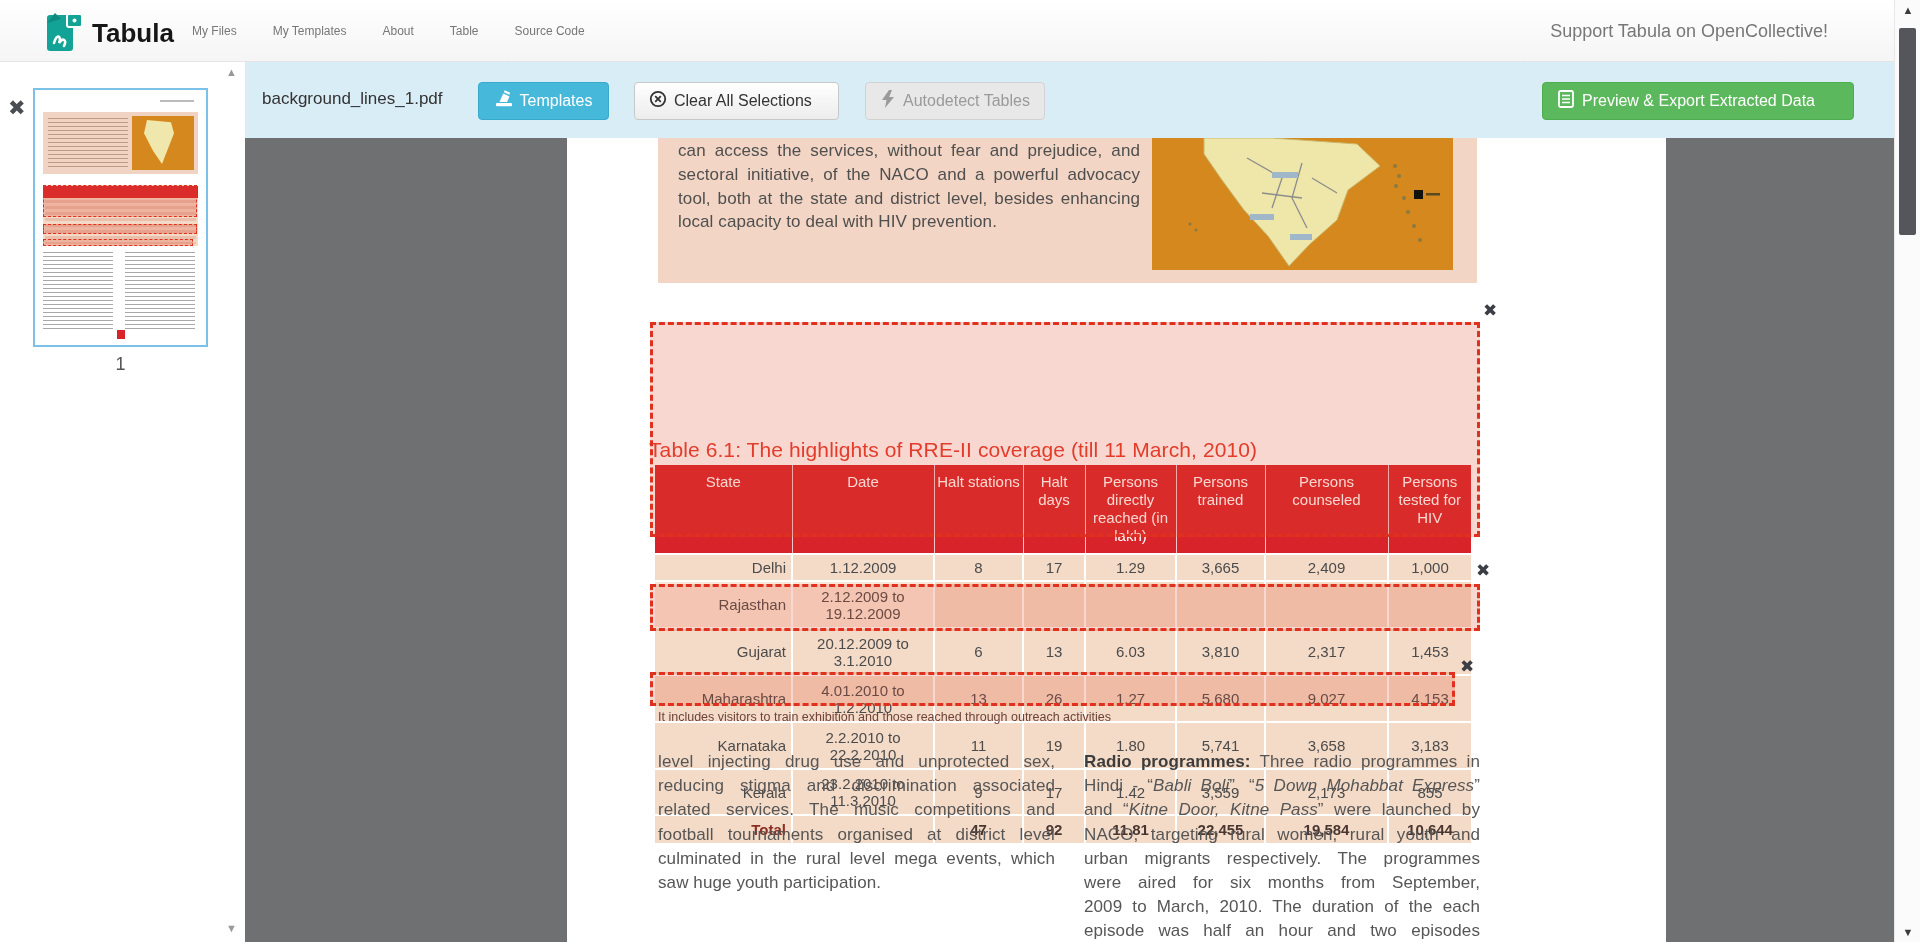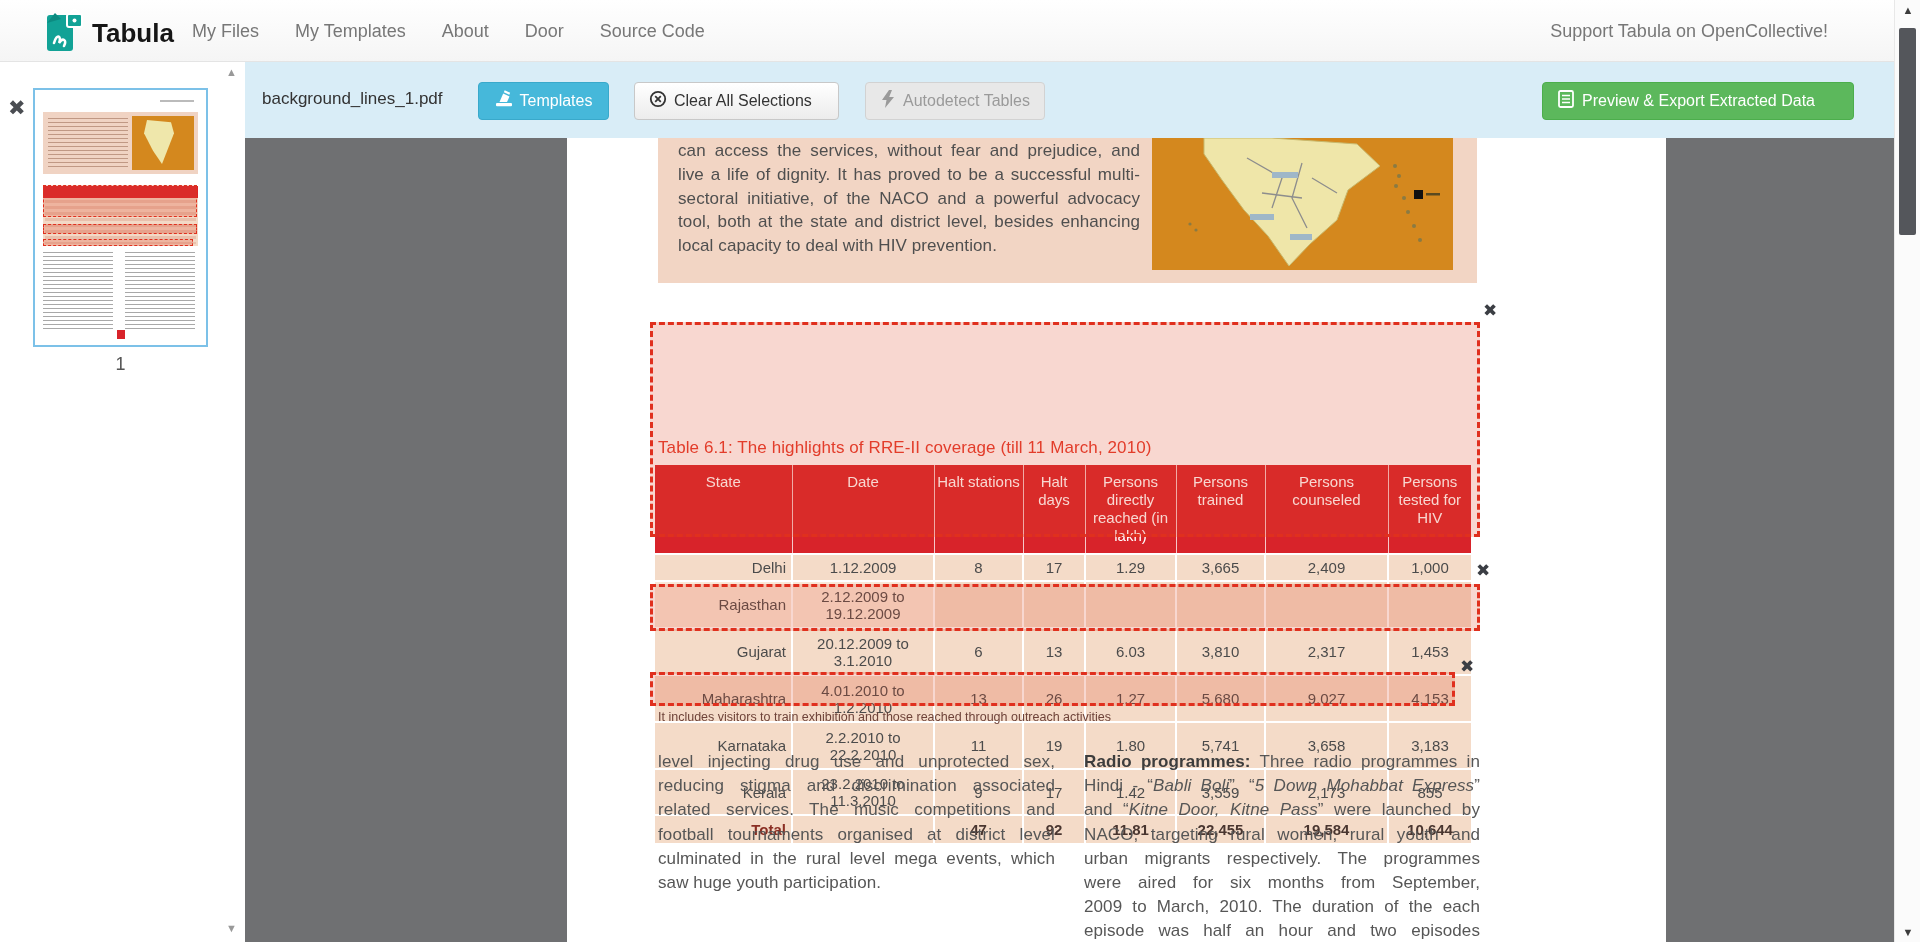--- a/index.html
+++ b/index.html
@@ -5,21 +5,21 @@
   * { margin:0; padding:0; box-sizing:border-box; }
   html,body { width:1920px; height:942px; overflow:hidden; background:#fff;
               font-family:"Liberation Sans","DejaVu Sans",sans-serif; }
 
   
   #navbar { position:absolute; left:0; top:0; width:1920px; height:62px;
             background:linear-gradient(#ffffff,#f5f5f5); border-bottom:1px solid #e4e4e4; z-index:5; }
   #brand { position:absolute; left:44px; top:9px; display:flex; align-items:center; gap:8px; }
   #brand-text { font-size:26px; font-weight:bold; color:#161616; }
   .nav-items { position:absolute; left:192px; top:0; height:62px; display:flex; align-items:center; gap:36px; }
-  .nav-item { font-size:18px; color:#777; cursor:pointer; white-space:nowrap; }
+  .nav-item { font-size:12px; color:#777; cursor:pointer; white-space:nowrap; }
   #support-link { position:absolute; right:92px; top:21px; font-size:18px; color:#777; cursor:pointer; }
 
   
   #sidebar { position:absolute; left:0; top:62px; width:245px; height:880px; background:#fff; }
   #sidebar-close { position:absolute; left:8px; top:34px; font-family:"DejaVu Sans",sans-serif;
                    font-size:21px; font-weight:bold; color:#4a4d52; cursor:pointer; }
   #thumb { position:absolute; left:33px; top:26px; width:175px; height:259px;
            border:2px solid #7cc1e8; background:#fff; cursor:pointer; }
   .t-topline { position:absolute; right:12px; top:10px; width:34px; height:2px; background:#bbb; }
   .t-pink { position:absolute; left:8px; top:22px; width:155px; height:62px; background:#f0d3c3; }
@@ -56,21 +56,21 @@
   #pdf-page { position:absolute; left:322px; top:0; width:1099px; height:804px; background:#fff; cursor:crosshair; }
 
   #pink-block { position:absolute; left:91px; top:0; width:819px; height:145px; background:#f2d5c4; }
   #intro-text { position:absolute; left:20px; top:1px; width:462px; font-size:17px; line-height:23.8px;
                 color:#4f4f4f; letter-spacing:.1px; }
   .jl { text-align:justify; text-align-last:justify; white-space:normal; }
   .last-left .jl:last-child { text-align-last:left; }
 
   #map { position:absolute; left:494px; top:0; width:301px; height:132px; background:#d4881e; overflow:hidden; }
 
-  #table-title { position:absolute; left:91px; top:300px; font-size:17px; color:#e4392b; letter-spacing:.1px; }
+  #table-title { position:absolute; left:82px; top:300px; font-size:21px; color:#e4392b; letter-spacing:.1px; }
 
   #table-wrap { position:absolute; left:88px; top:327px; width:816px; }
   #data-table { border-collapse:collapse; table-layout:fixed; width:816px; }
   #data-table th { background:#d8232a; color:#fff; font-weight:normal; font-size:15px; line-height:18px;
                    vertical-align:top; padding-top:8px; text-align:center;
                    border-right:1px solid rgba(255,255,255,.75); border-bottom:2px solid #fff; }
   #data-table td { background:#f4dbc8; font-size:15px; line-height:17px; color:#4b4b4b; text-align:center;
                    vertical-align:middle; padding:2px 5px;
                    border-right:2px solid #fff; border-bottom:2px solid #fff; }
   #data-table th:last-child, #data-table td:last-child { border-right:none; }
@@ -118,21 +118,21 @@
         <path d="M27,5 v-0.5 a3.5,3.5 0 0 1 7,0 v0.5" stroke="#fff" stroke-width="2" fill="none"></path>
         <circle cx="30.5" cy="11.5" r="2" fill="#fff"></circle>
       </svg>
     </span>
     <span id="brand-text">Tabula</span>
   </div>
   <div class="nav-items">
     <span class="nav-item">My Files</span>
     <span class="nav-item">My Templates</span>
     <span class="nav-item">About</span>
-    <span class="nav-item">Door</span>
+    <span class="nav-item">Table</span>
     <span class="nav-item">Source Code</span>
   </div>
   <span id="support-link">Support Tabula on OpenCollective!</span>
 </div>
 
 <div id="sidebar">
   <span id="sidebar-close">✖</span>
 
   <div id="thumb">
     <div class="t-topline"></div>
@@ -202,21 +202,20 @@
     <span>Preview &amp; Export Extracted Data</span>
   </div>
 </div>
 
 <div id="viewer">
   <div id="pdf-page">
 
     <div id="pink-block">
       <div id="intro-text" class="last-left">
           <div class="jl">can access the services, without fear and prejudice, and</div>
-          <div class="jl">live a life of dignity. It has proved to be a successful multi-</div>
           <div class="jl">sectoral initiative, of the NACO and a powerful advocacy</div>
           <div class="jl">tool, both at the state and district level, besides enhancing</div>
           <div class="jl">local capacity to deal with HIV prevention.</div>
         </div>
       <div id="map">
         <svg width="301" height="132" viewBox="0 0 301 132">
           <polygon points="52,0 120,0 205,6 228,28 196,52 185,82 158,106 137,128 116,98 92,72 70,42 52,16" fill="#efe6a9" stroke="#c8b96e" stroke-width="1"></polygon>
           <path d="M95,20 L130,40 L120,70 M150,25 L140,60 L155,90 M110,55 L150,60 M160,40 L185,55" fill="none" stroke="#8d8d8d" stroke-width="1.3"></path>
           <rect x="120" y="34" width="26" height="6" fill="#9fb7c8"></rect>
           <rect x="98" y="76" width="24" height="6" fill="#9fb7c8"></rect>

